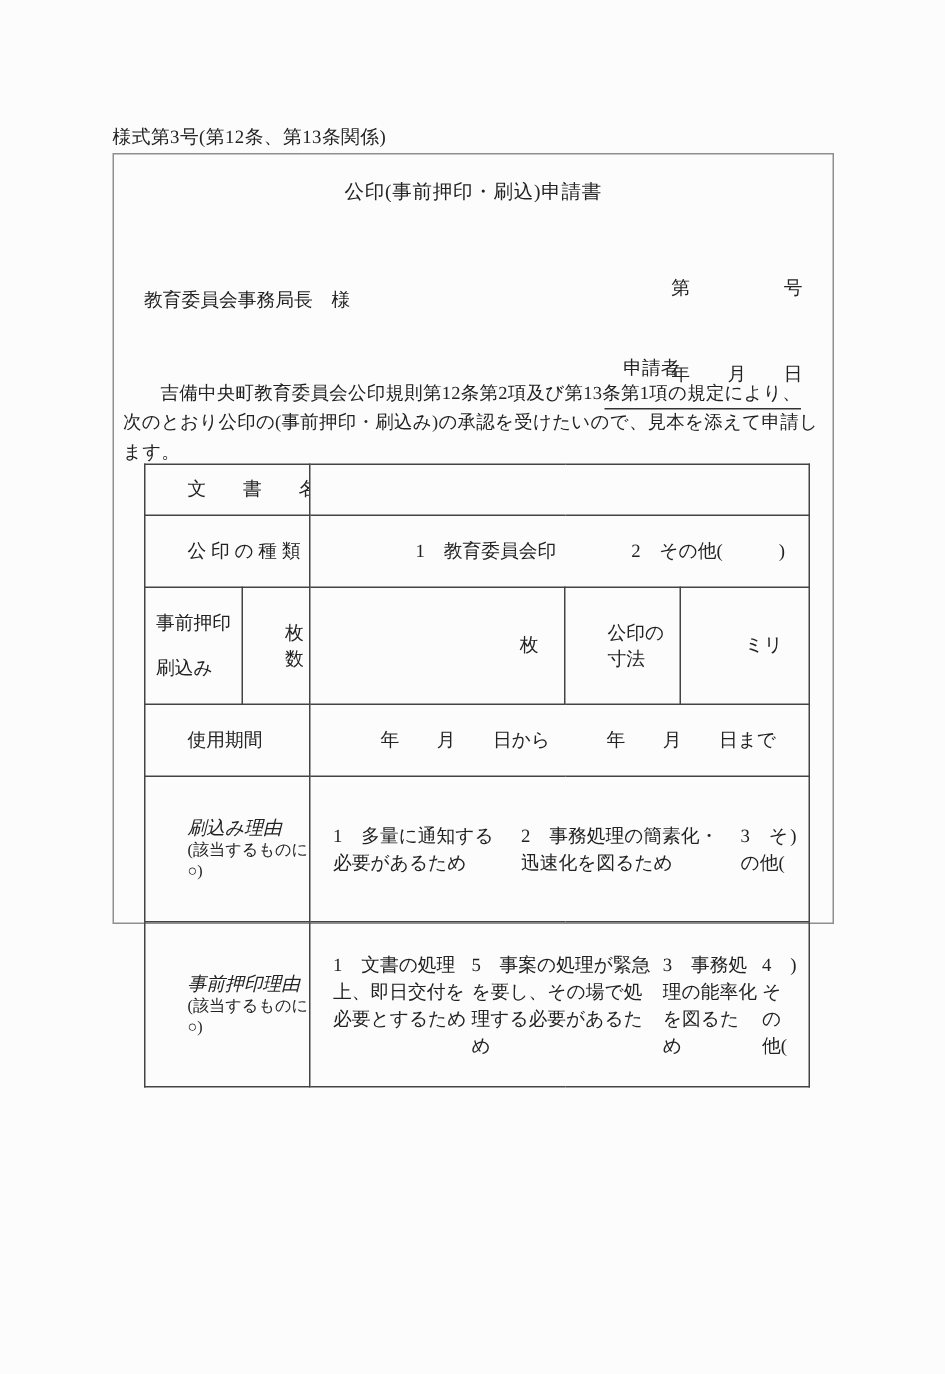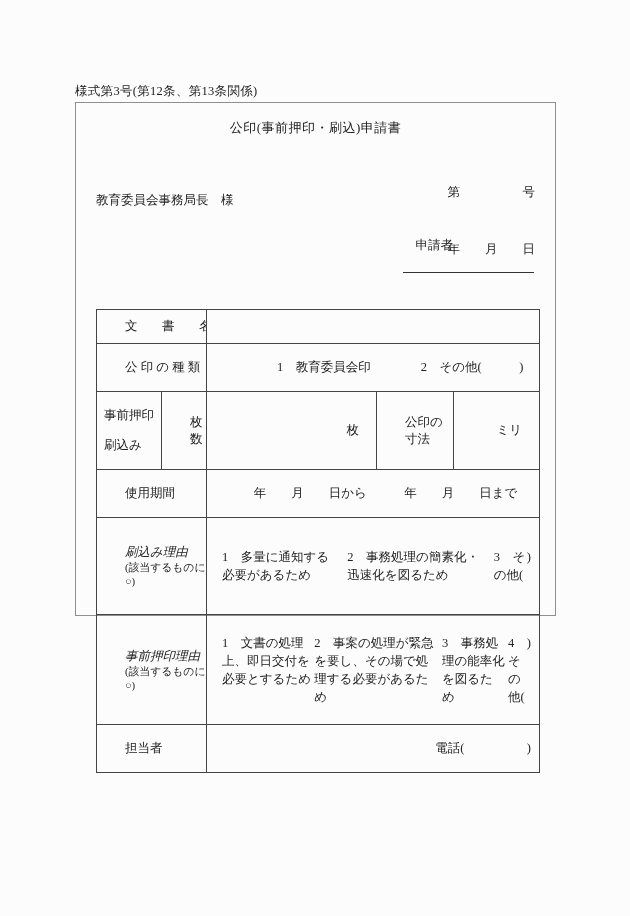--- a/index.html
+++ b/index.html
@@ -117,20 +117,21 @@
     <div data-bind="document.number_line">第　　　　　号</div>
     <div data-bind="document.date_line">年　　月　　日</div>
   </div>
 
   <div class="addressee" data-bind="document.addressee">教育委員会事務局長　様</div>
 
   <div class="applicant">
     <span data-bind="document.applicant_label">申請者</span>
   </div>
 
+  <div class="body-par" data-bind="document.body_text">吉備中央町教育委員会公印規則第12条第2項及び第13条第1項の規定により、次のとおり公印の(事前押印・刷込み)の承認を受けたいので、見本を添えて申請します。</div>
 
   <table class="form-table">
     <colgroup>
       <col style="width:65px">
         <col style="width:45px">
         <col style="width:170px">
         <col style="width:77px">
         <col style="width:86px">
     </colgroup>
     <tbody>
@@ -191,33 +192,25 @@
       </td>
     </tr>
     <tr class="r6">
       <td colspan="2" class="lbl two-line-label">
         <div class="main" data-bind="table.stamp_reason.label_line1">事前押印理由</div>
         <div class="sub" data-bind="table.stamp_reason.label_line2">(該当するものに○)</div>
       </td>
       <td colspan="3" class="reason-cell">
         <div class="reason-list">
           <div class="reason-line" data-bind="table.stamp_reason.item1">1　文書の処理上、即日交付を必要とするため</div>
-          <div class="reason-line" data-bind="table.stamp_reason.item2">2　事案の処理が緊急を要し、その場で処理する必要があるため</div>
+          <div class="reason-line" data-bind="table.stamp_reason.item2">5　事案の処理が緊急を要し、その場で処理する必要があるため</div>
           <div class="reason-line" data-bind="table.stamp_reason.item3">3　事務処理の能率化を図るため</div>
           <div class="reason-line split">
             <span data-bind="table.stamp_reason.item4">4　その他(</span>
             <span data-bind="table.stamp_reason.item4_close">)</span>
           </div>
         </div>
       </td>
     </tr>
-    <tr class="r7">
-      <td colspan="2" class="lbl">
-        <span data-bind="table.staff.label">担当者</span>
-      </td>
-      <td colspan="3" class="phone-value">
-        <span data-bind="table.staff.phone">電話(　　　　　)</span>
-      </td>
-    </tr>
   </tbody>
     </table>
 
 </div>
 
 </body></html>

